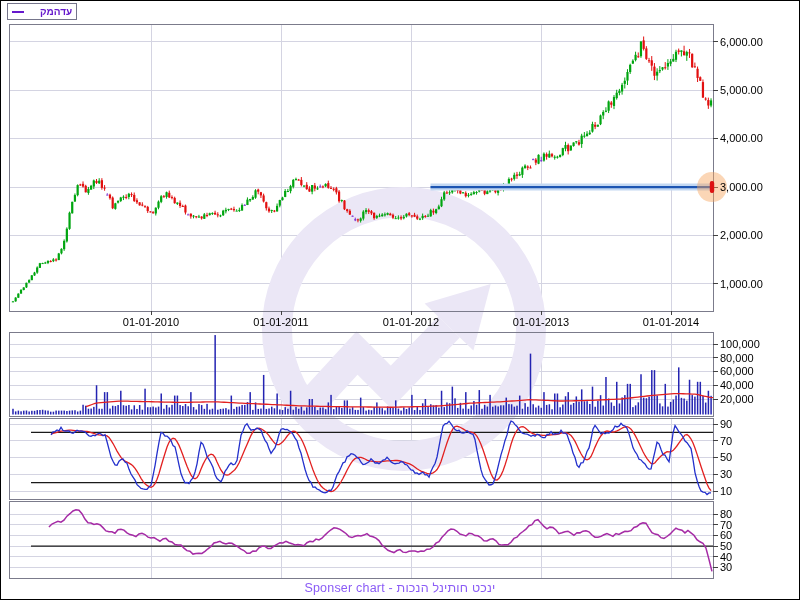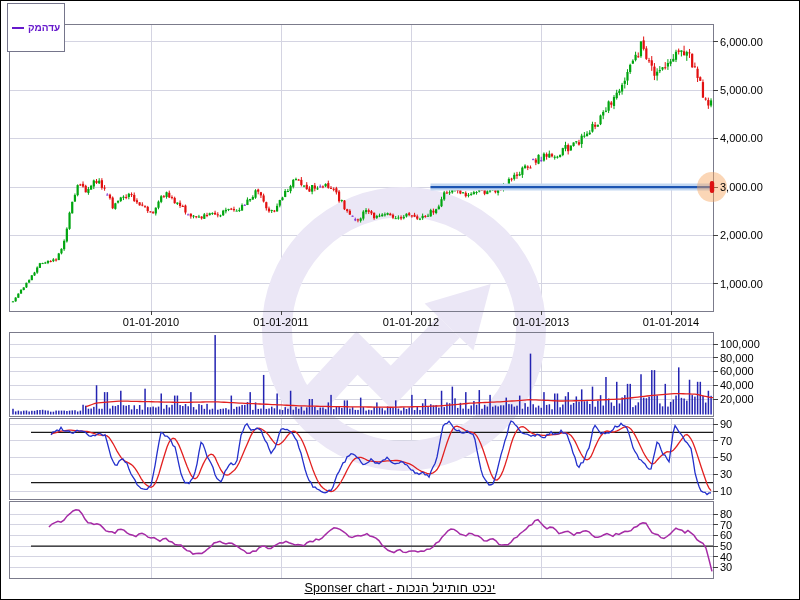--- a/index.html
+++ b/index.html
@@ -1,21 +1,21 @@
 <!DOCTYPE html>
 <html><head>
 <meta charset="utf-8">
 <style>
   html,body{margin:0;padding:0;background:#ffffff;}
   .root{position:relative;width:800px;height:600px;background:#fff;border:1px solid #000;
         box-sizing:border-box;font-family:"Liberation Sans","DejaVu Sans",sans-serif;overflow:hidden;}
   #chart-svg{position:absolute;left:0;top:0;z-index:1;}
   .heb{unicode-bidi:bidi-override;direction:ltr;}
   .legend{position:absolute;left:6px;top:2px;z-index:3;height:15px;display:flex;align-items:center;
-          gap:4px;padding:16px 4px;border:1px solid #75758b;background:#fff;font-size:10px;font-weight:bold;}
+          gap:16px;padding:0 4px;border:1px solid #75758b;background:#fff;font-size:10px;font-weight:bold;}
   .legend-dash{display:inline-block;width:12px;height:2px;}
   .panel-region{position:absolute;z-index:2;background:transparent;}
   .credit{position:absolute;left:0;top:580px;width:100%;text-align:center;z-index:3;
           font-size:12.5px;letter-spacing:.2px;}
   svg text{font-family:"Liberation Sans","DejaVu Sans",sans-serif;fill:#000;}
 </style>
 </head>
 <body>
 
 <div class="root">
@@ -943,14 +943,14 @@
   <div class="legend">
     <span class="legend-dash" id="legend-dash" style="background: rgb(102, 25, 204);"></span>
     <span class="heb" id="legend-text" style="color: rgb(102, 25, 204);">קמהדע</span>
   </div>
 
   <div class="panel-region" style="left:8px;top:23px;width:704px;height:287px;"></div>
   <div class="panel-region" style="left:8px;top:331px;width:704px;height:84px;"></div>
   <div class="panel-region" style="left:8px;top:417px;width:704px;height:81px;"></div>
   <div class="panel-region" style="left:8px;top:500px;width:704px;height:77px;"></div>
 
-  <div class="credit heb" id="credit-text" style="color: #000000; text-decoration: underline;">Sponser chart - תוכנה לניתוח טכני</div>
+  <div class="credit heb" id="credit-text" style="color: #8b5cf6;">Sponser chart - תוכנה לניתוח טכני</div>
 </div>
 
 </body></html>

